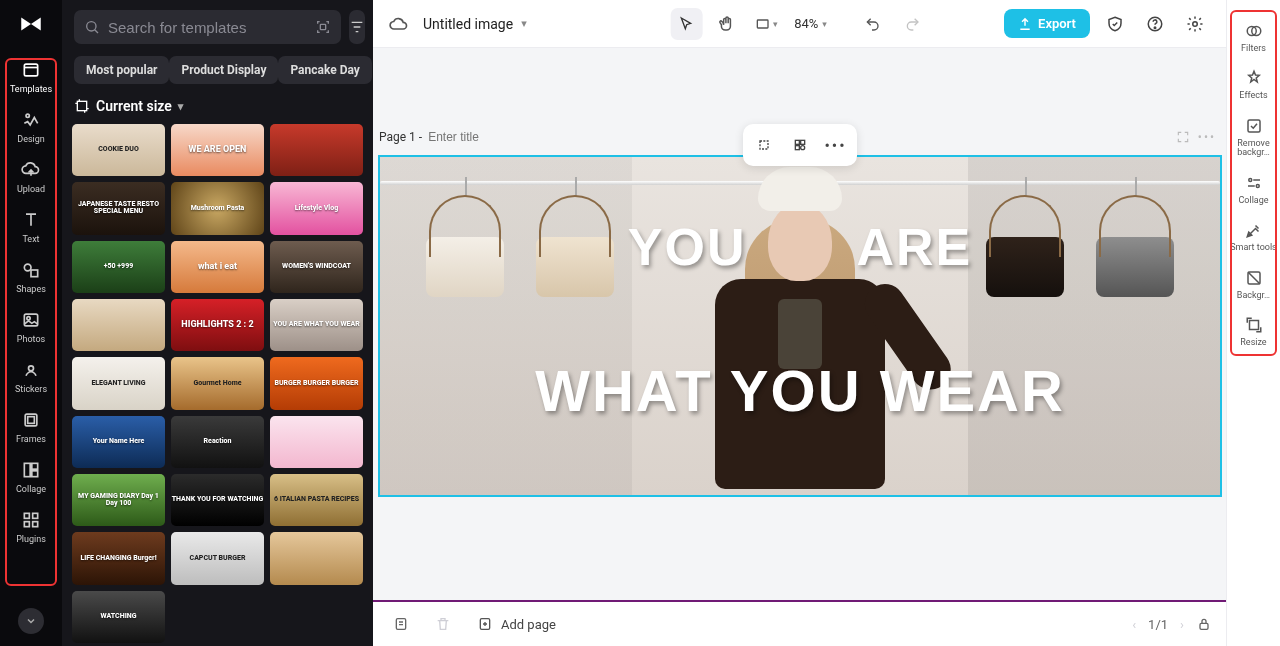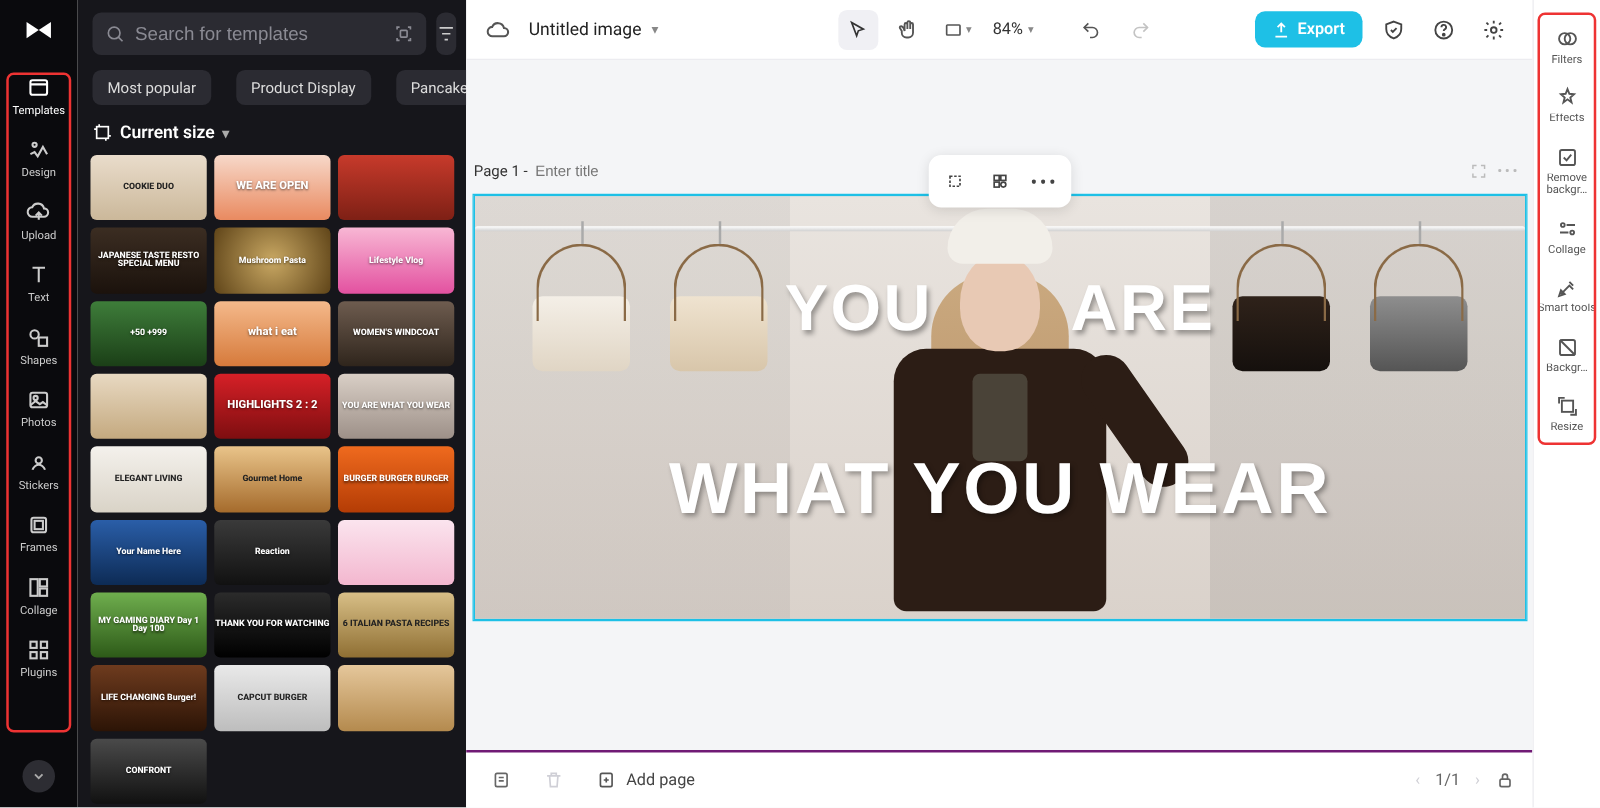--- a/index.html
+++ b/index.html
@@ -17,21 +17,21 @@
   .rail-bottom { margin-top:auto; margin-bottom:12px; }
   .rail-expand { width:26px; height:26px; border-radius:50%; background:#2d2d33; display:flex; align-items:center; justify-content:center; color:#aaa; cursor:pointer; }
 
   
   .panel { width:311px; background:#16161b; color:#fff; display:flex; flex-direction:column; flex-shrink:0; }
   .panel-search-row { display:flex; align-items:center; gap:8px; padding:10px 12px 8px 12px; }
   .search-box { flex:1; display:flex; align-items:center; gap:8px; background:#2b2b32; border-radius:7px; height:34px; padding:0 10px; }
   .search-box input { flex:1; background:transparent; border:none; outline:none; color:#ddd; font-size:15px; }
   .search-box input::placeholder { color:#8a8a93; }
   .sq-btn { width:34px; height:34px; background:#2b2b32; border-radius:7px; display:flex; align-items:center; justify-content:center; color:#ccc; cursor:pointer; }
-  .chip-row { display:flex; gap:20px; padding:4px 12px 10px 12px; }
+  .chip-row { display:flex; gap:0; padding:4px 12px 10px 12px;font-weight:bold; }
   .chip { background:#2b2b32; color:#ddd; font-size:12px; padding:7px 12px; border-radius:7px; cursor:pointer; white-space:nowrap; }
   .size-row { display:flex; align-items:center; gap:6px; padding:4px 12px 10px 12px; color:#fff; font-size:14px; font-weight:600; cursor:pointer; }
   .size-row .chev { font-size:11px; color:#aaa; }
 
   .templates-grid { flex:1; overflow-y:auto; padding:0 10px 10px 10px; }
   .templates-grid::-webkit-scrollbar { width:6px; }
   .templates-grid::-webkit-scrollbar-thumb { background:#3c3c44; border-radius:3px; }
   .tg-inner { display:grid; grid-template-columns:repeat(3, 1fr); gap:6px; }
   .tpl { position:relative; width:100%; aspect-ratio:16/9; border-radius:5px; overflow:hidden; cursor:pointer; display:flex; align-items:center; justify-content:center; }
   .tpl-txt { position:absolute; font-weight:800; color:#fff; text-shadow:0 1px 2px rgba(0,0,0,.6); text-align:center; line-height:1.05; }
@@ -310,21 +310,21 @@
             <div class="tpl-txt small dark">6 ITALIAN PASTA RECIPES</div>
           </div>
           <div class="tpl" style="background: linear-gradient(rgb(110, 59, 30), rgb(44, 20, 6));">
             <div class="tpl-txt small ">LIFE CHANGING Burger!</div>
           </div>
           <div class="tpl" style="background: linear-gradient(rgb(233, 233, 233), rgb(189, 189, 189));">
             <div class="tpl-txt small dark">CAPCUT BURGER</div>
           </div>
           <div class="tpl" style="background: linear-gradient(rgb(229, 199, 155), rgb(180, 138, 78));"></div>
           <div class="tpl" style="background: linear-gradient(rgb(74, 74, 74), rgb(17, 17, 17));">
-            <div class="tpl-txt small ">CONFRONT</div>
+            <div class="tpl-txt small ">WATCHING</div>
           </div>
         </div>
     </div>
   </div>
 
   <div class="center">
     <div class="topbar" style="position:relative;">
       <div class="tb-cloud">
         <svg width="20" height="20" viewBox="0 0 24 24" fill="none" stroke="#555" stroke-width="2">
             <path d="M17 18a4 4 0 0 0 0-8 6 6 0 0 0-11.3-1A4.5 4.5 0 0 0 6 18h11z"></path>

